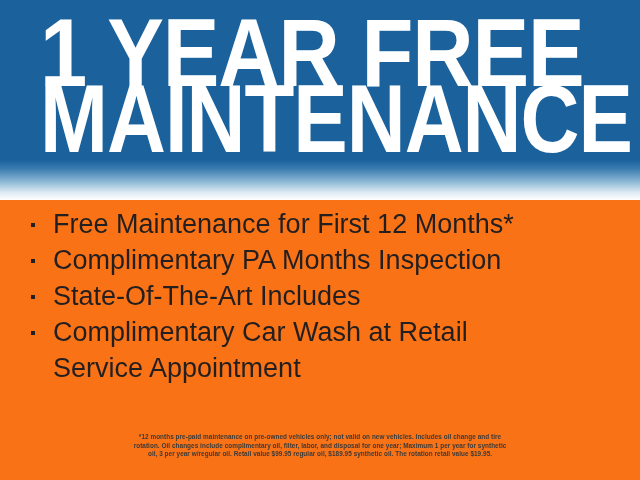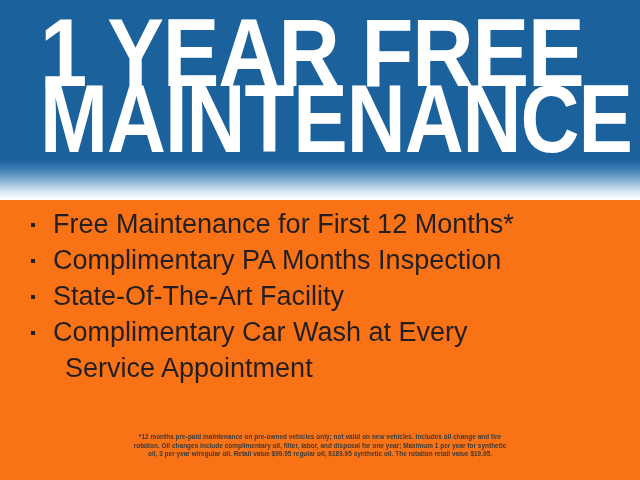--- a/index.html
+++ b/index.html
@@ -84,21 +84,20 @@
   .bullet-row .marker {
     position: absolute;
     left: 31px;
     top: 17px;
     width: 4px;
     height: 4px;
     background: #231f20;
   }
   .bullet-row.cont {
     padding-left: 53px;
-    margin-left: 12px;
   }
 
   
   .fineprint {
     position: absolute;
     left: 0;
     top: 433px;
     width: 640px;
     text-align: center;
     color: #3a3a3a;
@@ -133,26 +132,26 @@
       <span>Free Maintenance for First 12 Months*</span>
     </div>
 
     <div class="bullet-row">
       <span class="marker"></span>
       <span>Complimentary PA Months Inspection</span>
     </div>
 
     <div class="bullet-row">
       <span class="marker"></span>
-      <span>State-Of-The-Art Facility</span>
+      <span>State-Of-The-Art Includes</span>
     </div>
 
     <div class="bullet-row">
       <span class="marker"></span>
-      <span>Complimentary Car Wash at Every</span>
+      <span>Complimentary Car Wash at Retail</span>
     </div>
 
     <div class="bullet-row cont">
       <span>Service Appointment</span>
     </div>
 
 
   </div>
 
   <div class="fineprint">

